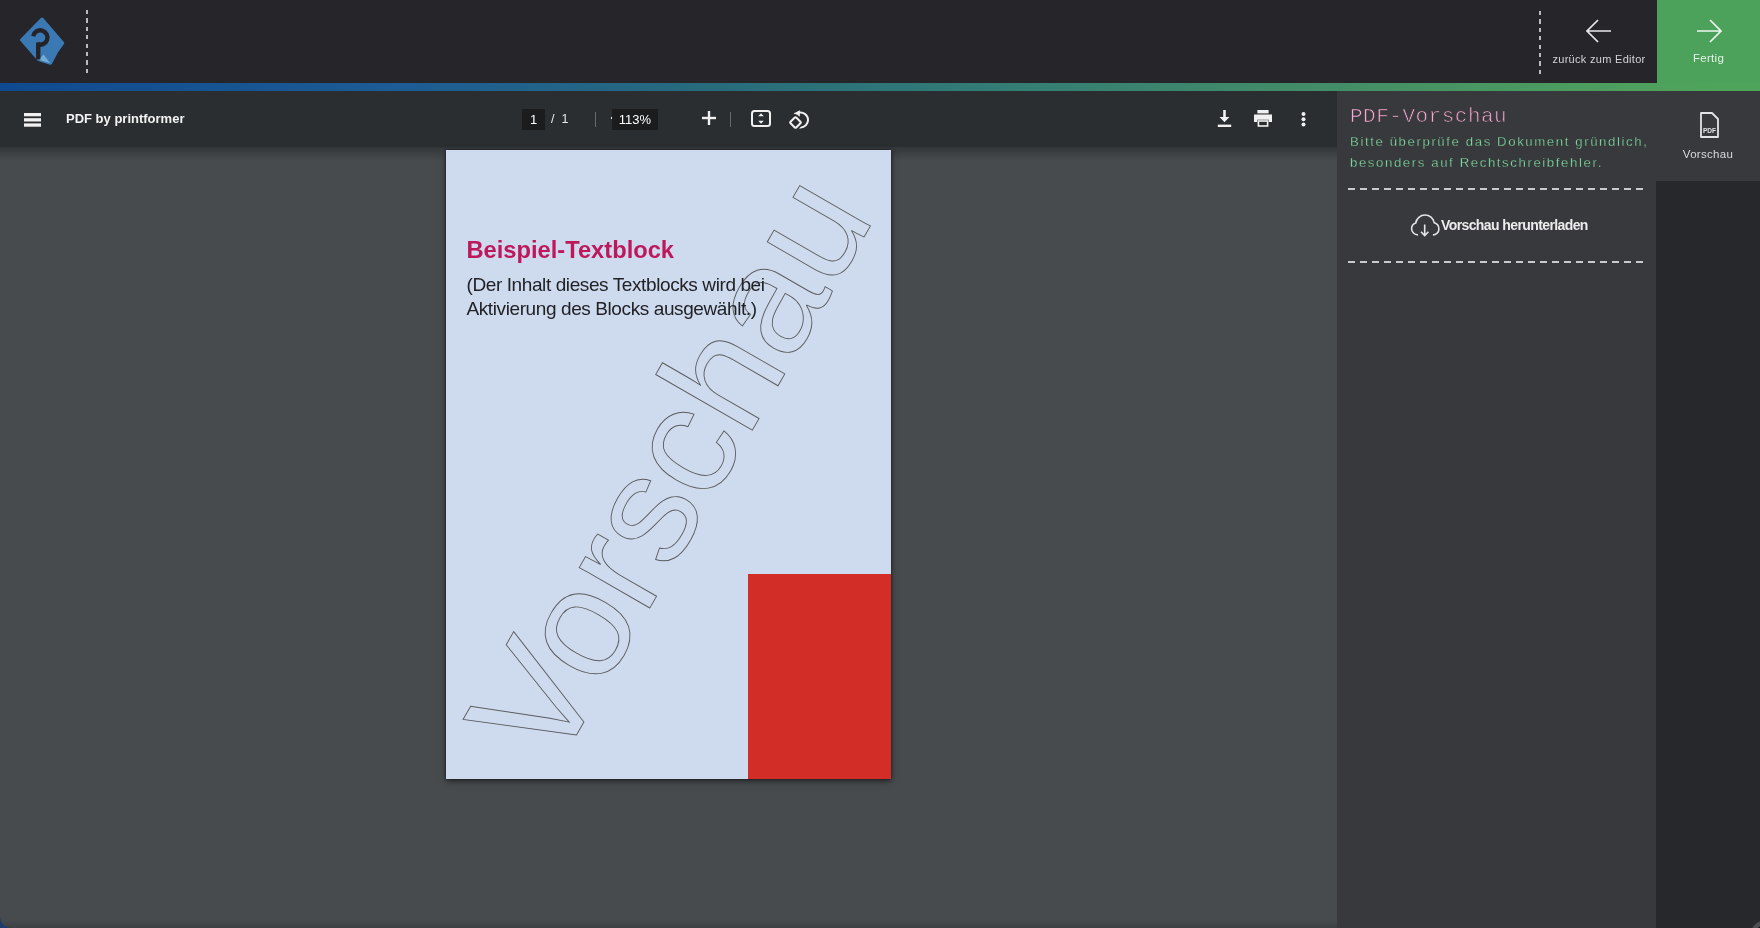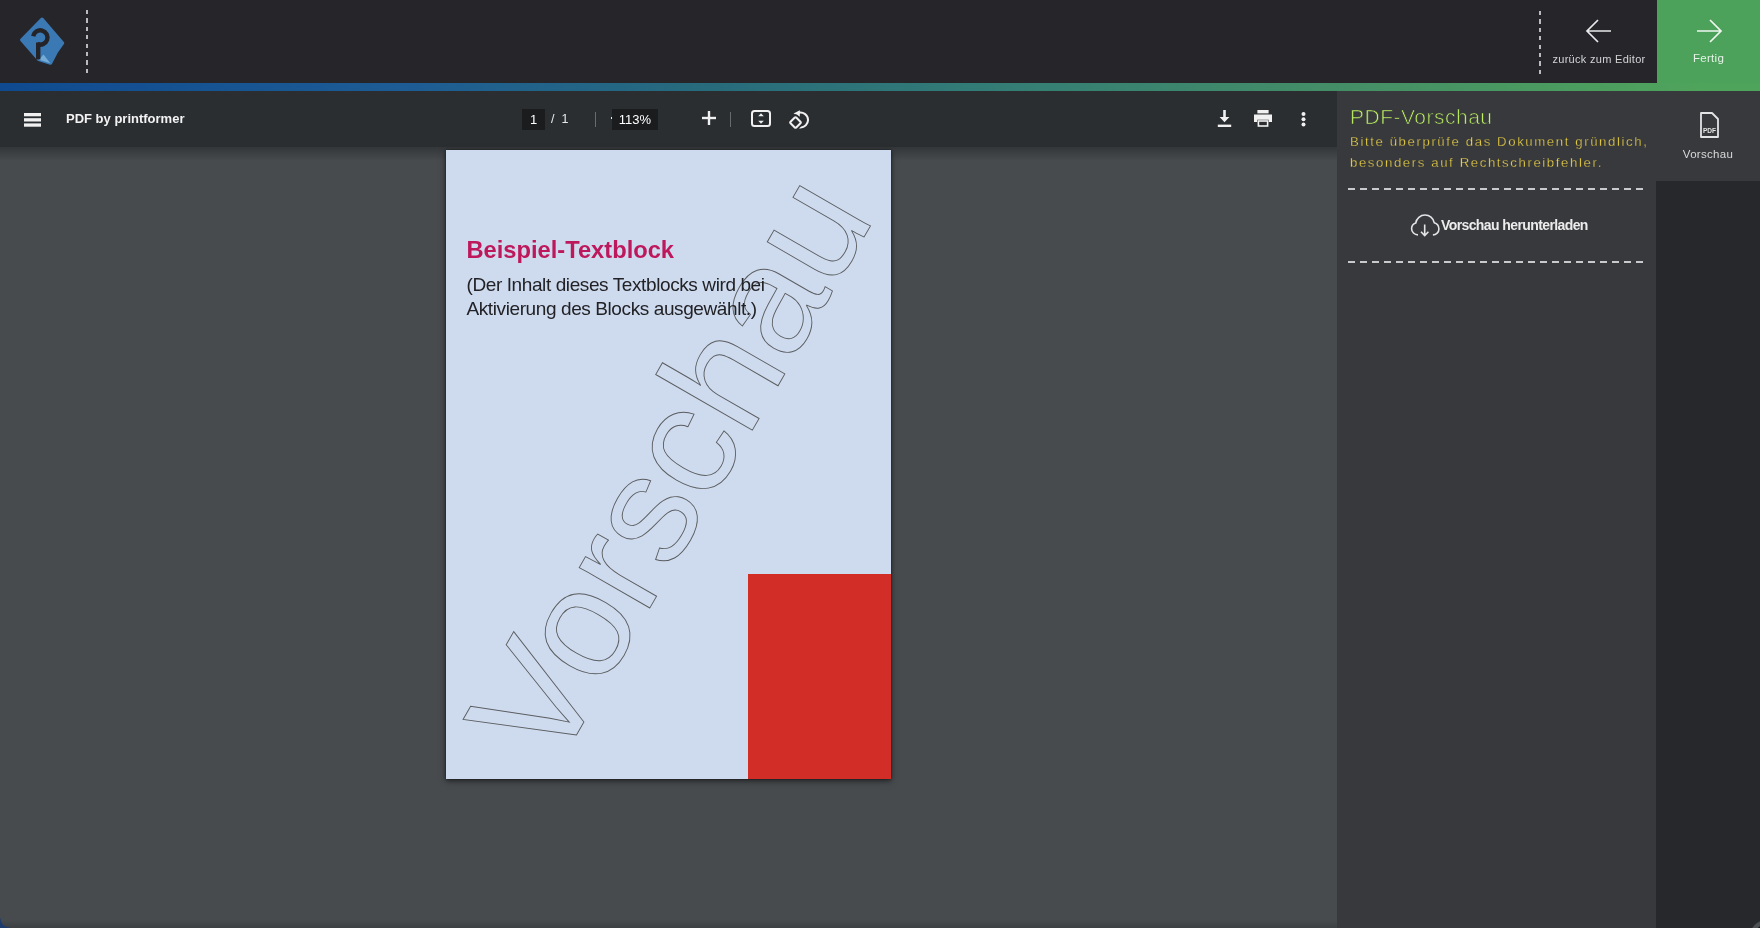--- a/index.html
+++ b/index.html
@@ -29,22 +29,22 @@
   #blwedge { position:absolute; left:0; top:918px; width:10px; height:10px; background:radial-gradient(circle 10px at 10px 0px, rgba(29,60,109,0) 0 9px, #1d3c6d 10px); }
   #viewerbottom { position:absolute; left:0; top:920px; width:1337px; height:8px; background:linear-gradient(180deg, rgba(0,0,0,0), rgba(0,0,0,.15)); }
   #page { position:absolute; left:446px; top:3px; width:445px; height:629px; background:#cedbee;
     box-shadow: 0 2px 6px rgba(0,0,0,.55), 0 0 2px rgba(0,0,0,.5); overflow:hidden; }
   #ptext { position:absolute; left:20.5px; top:87.5px; width:400px; color:#202124; }
   #ptext h1 { font-size:23.7px; line-height:25px; font-weight:bold; letter-spacing:0; color:#be185d; }
   #ptext p { font-size:19px; line-height:24.6px; margin-top:10px; letter-spacing:-0.4px; color:#222226; }
   #redrect { position:absolute; left:302px; top:424px; width:143px; height:205px; background:#d32d27; }
   
   #sidebar { position:absolute; left:1337px; top:91px; width:319px; height:837px; background:#38393c; color:#d6d7d8; }
-  #sidebar h2 { position:absolute; left:13px; top:14px; font-size:21px; font-weight:400; color:#bef264; letter-spacing:.5px; -webkit-text-stroke:0.7px #38393c; }
-  #sidebar .desc { position:absolute; left:13px; top:40px; width:316px; font-size:13.2px; line-height:21px; color:#fde047; letter-spacing:1.6px; -webkit-text-stroke:0.35px #38393c; }
+  #sidebar h2 { position:absolute; left:13px; top:14px; font-size:21px; font-weight:400; color:#f9a8d4; letter-spacing:.5px;font-family:Liberation Mono, monospace; -webkit-text-stroke:0.7px #38393c; }
+  #sidebar .desc { position:absolute; left:13px; top:40px; width:316px; font-size:13.2px; line-height:21px; color:#86efac; letter-spacing:1.6px; -webkit-text-stroke:0.35px #38393c; }
   .dashline { position:absolute; left:11px; width:300px; height:2px;
      background-image:repeating-linear-gradient(90deg,#c9cacc 0 7px, transparent 7px 12px); }
   #dl1 { top:97px; }
   #dl2 { top:170px; }
   #dlrow { position:absolute; left:0; top:110px; width:253px; height:60px; }
   #dlrow .txt { position:absolute; left:104px; top:16px; font-size:14px; font-weight:bold; color:#ececed; letter-spacing:-0.6px; }
   
   #rail { position:absolute; left:1656px; top:91px; width:104px; height:837px; background:#27282b; }
   #railtab { position:absolute; left:0; top:0; width:104px; height:90px; background:#38393c; color:#dcdddd; }
   #railtab .lbl { position:absolute; left:0; right:0; top:57px; text-align:center; font-size:11.5px; color:#d8d9da; letter-spacing:.3px; }

